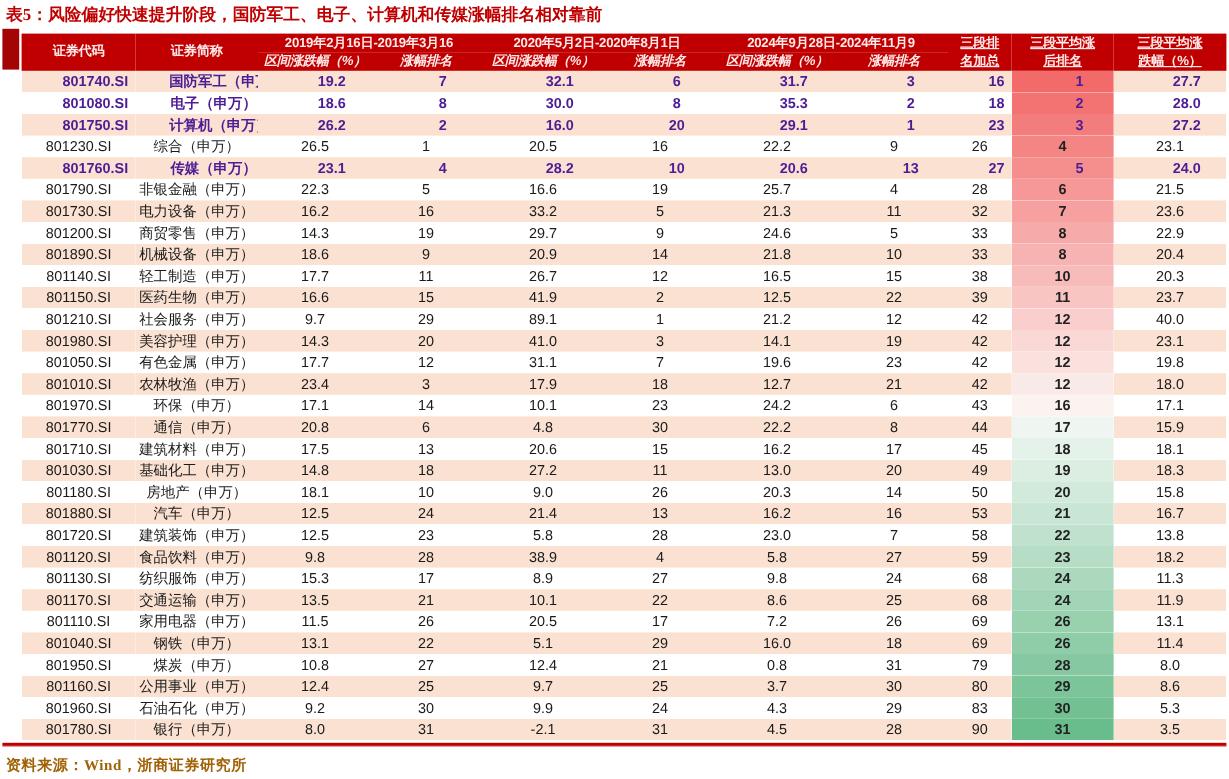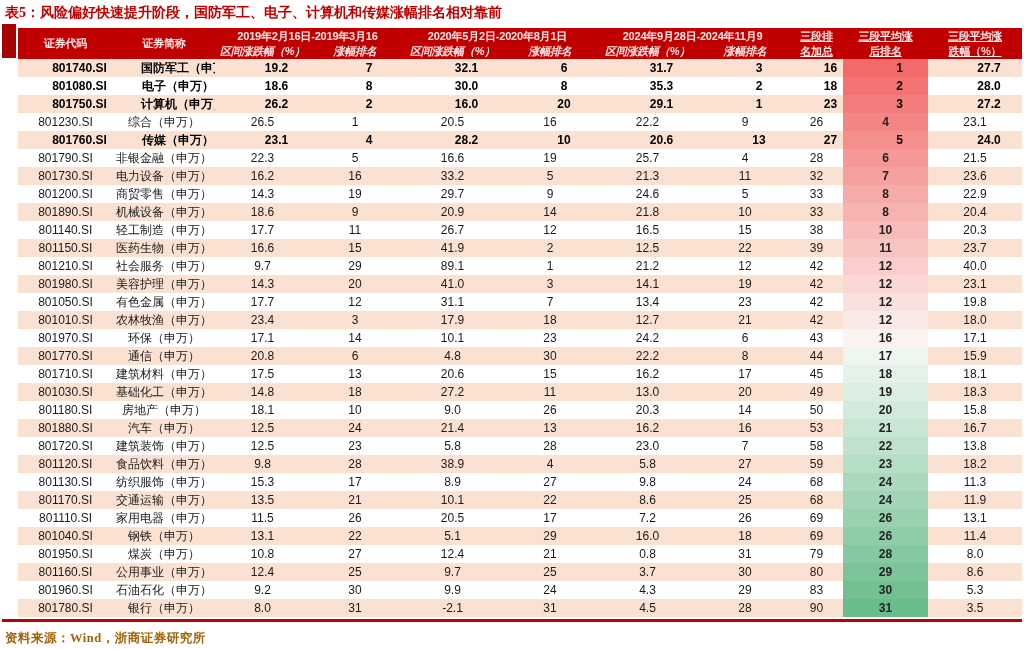--- a/index.html
+++ b/index.html
@@ -29,21 +29,21 @@
   }
   thead tr.grp th { height:16px; line-height:15px; }
   thead tr.sub th { height:15px; line-height:13px;font-style:italic; }
   thead th.two-line { line-height:13px; font-size:11px;text-decoration:underline; }
   tbody td {
     height:18px; line-height:18px; padding:0;
     font-size:12px; text-align:center; color:#1A1A1A;
     white-space:nowrap; overflow:hidden;
   }
   tr.stripe td { background:#FAE1D1; }
-  tr.hl td { font-weight:bold; color:#000000;padding-left:28px; }
+  tr.hl td { font-weight:bold; color:#4c1d95;padding-left:28px; }
   td.final { font-weight:bold; color:#222; }
   .bottom-line {
     position:absolute; left:2px; top:619px; width:1020px;
     height:2px; border-top:2px solid #C00000; border-bottom:1px solid #C00000;
   }
   .footer {
     position:absolute; left:5px; top:630px;
     font-family:"Liberation Serif", serif; font-size:12.5px;
     color:#a16207; font-weight:bold; letter-spacing:0.5px;
   }
@@ -261,21 +261,21 @@
     <td class="final" style="background: rgb(249, 216, 213);">12</td>
     <td>23.1</td>
   </tr>
       <tr>
     <td>801050.SI</td>
     <td>有色金属（申万）</td>
     <td>17.7</td>
     <td>12</td>
     <td>31.1</td>
     <td>7</td>
-    <td>13.4</td>
+    <td>19.6</td>
     <td>23</td>
     <td>42</td>
     <td class="final" style="background: rgb(250, 225, 222);">12</td>
     <td>19.8</td>
   </tr>
       <tr class="stripe">
     <td>801010.SI</td>
     <td>农林牧渔（申万）</td>
     <td>23.4</td>
     <td>3</td>

